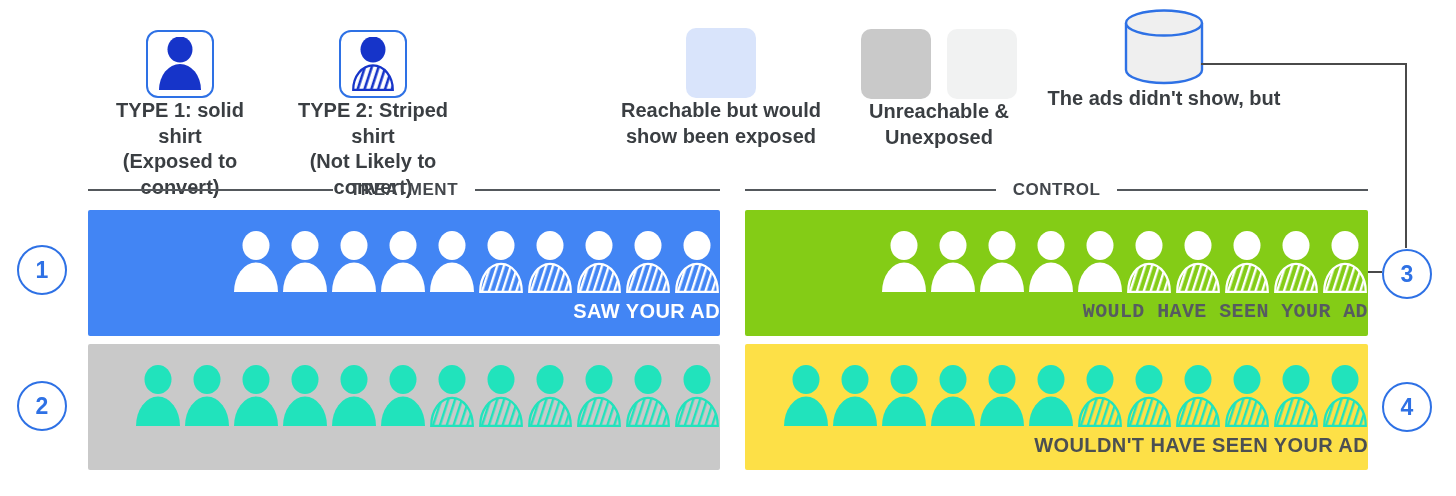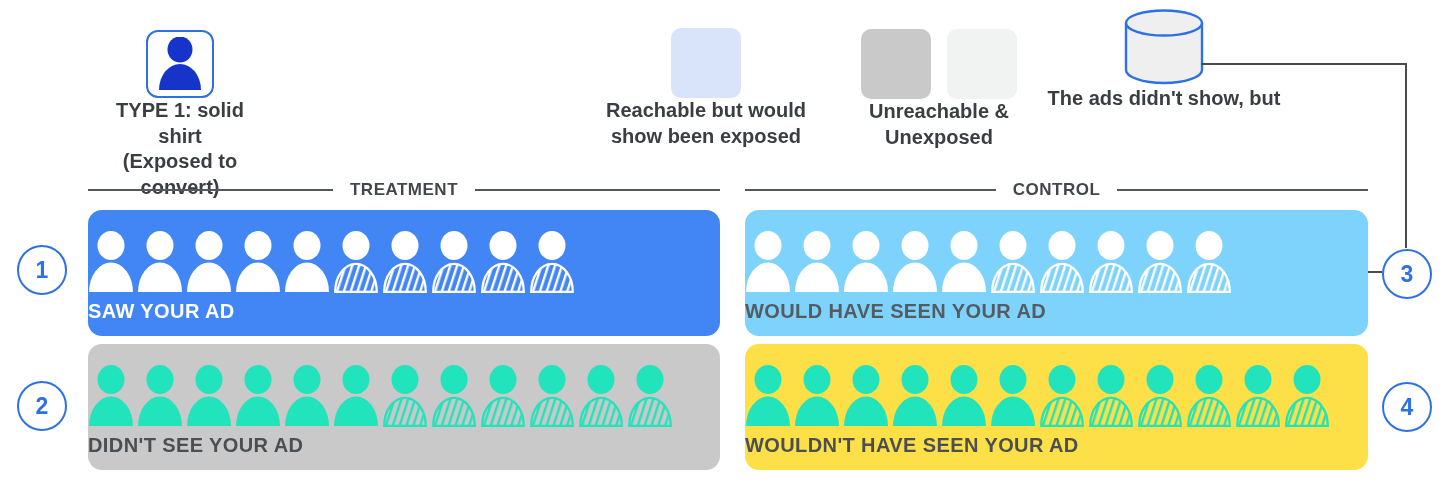--- a/index.html
+++ b/index.html
@@ -7,35 +7,35 @@
     position:relative;width:1456px;height:496px;background:#ffffff;overflow:hidden;
     font-family:"Liberation Sans","DejaVu Sans",sans-serif;
   }
   
   .legend-item{position:absolute;display:flex;flex-direction:column;align-items:center;}
   .legend-label{margin-top:0;text-align:center;font-size:20px;font-weight:700;color:#3a3e42;line-height:1.28;}
   .legend-label span{display:block;}
   .li1{left:96px;top:30px;width:168px;}
   .li2{left:282px;top:30px;width:182px;}
   .li3{left:466px;top:28px;width:160px;}
-  .li4{left:601px;top:28px;width:210px;}
+  .li4{left:616px;top:28px;width:210px;}
   .li5{left:834px;top:29px;width:210px;}
   .li6{left:1028px;top:8px;width:272px;justify-content:center;}
   .type-badge{width:64px;height:64px;background:#fff;border:2.5px solid var(--outline-blue);
     border-radius:12px;display:flex;align-items:center;justify-content:center;}
   .sq{width:70px;height:70px;border-radius:10px;}
   .sq-row{display:flex;gap:16px;}
   
   .section-header{position:absolute;top:180px;height:20px;display:flex;align-items:center;}
   .sh-treatment{left:88px;width:632px;}
   .sh-control{left:745px;width:623px;}
   .rule{flex:1;height:2px;background:#54585c;}
   .section-title{margin:0 17px;font-size:17px;font-weight:700;color:#43474c;letter-spacing:.5px;white-space:nowrap;}
   
-  .group-box{position:absolute;width:632px;height:126px;border-radius:14px;display:flex;flex-direction:column;align-items:flex-start;}
+  .group-box{position:absolute;width:632px;height:126px;border-radius:2px;display:flex;flex-direction:column;align-items:flex-end;}
   .g1{left:88px;top:210px;}
   .g2{left:88px;top:344px;}
   .g3{left:745px;top:210px;width:623px;}
   .g4{left:745px;top:344px;width:623px;}
   .people{margin-top:21px;height:62px;display:flex;justify-content:center;gap:3px;}
   .box-label{margin-top:7px;font-size:20px;font-weight:700;letter-spacing:.4px;white-space:nowrap;}
   
   .badge{position:absolute;width:46px;height:46px;border-radius:50%;background:#fff;
     border:2.5px solid var(--outline-blue);color:var(--outline-blue);
     display:flex;align-items:center;justify-content:center;font-size:23px;font-weight:700;}
@@ -60,20 +60,37 @@
         <ellipse cx="22" cy="12.5" rx="12.5" ry="13" style="fill:var(--legend-person-blue)"></ellipse>
         <path d="M1,53 A21,26 0 0 1 43,53 Z" style="fill:var(--legend-person-blue)"></path>
       </svg>
     </div>
     <div class="legend-label">
       <span>TYPE 1: solid shirt</span>
       <span>(Exposed to convert)</span>
     </div>
   </div>
 
+  <div class="legend-item li2">
+    <div class="type-badge">
+      <svg width="44" height="54" viewBox="0 0 44 54">
+        <defs>
+          <pattern id="lt2" width="6.5" height="6.5" patternUnits="userSpaceOnUse" patternTransform="rotate(18)">
+            <line x1="3" y1="-1" x2="3" y2="8" style="stroke:var(--legend-person-blue)" stroke-width="2.6"></line>
+          </pattern>
+        </defs>
+        <ellipse cx="22" cy="12.5" rx="12.5" ry="13" style="fill:var(--legend-person-blue)"></ellipse>
+        <path d="M2.2,52.8 A19.8,24.5 0 0 1 41.8,52.8 Z" fill="url(#lt2)" style="stroke:var(--legend-person-blue)" stroke-width="2.2"></path>
+      </svg>
+    </div>
+    <div class="legend-label">
+      <span>TYPE 2: Striped shirt</span>
+      <span>(Not Likely to convert)</span>
+    </div>
+  </div>
 
 
   <div class="legend-item li4">
     <div class="sq" style="background:var(--light-blue)"></div>
     <div class="legend-label">
       <span>Reachable but would</span>
       <span>show been exposed</span>
     </div>
   </div>
 
@@ -257,23 +274,22 @@
         <svg viewBox="0 0 46 62" width="46" height="62">
     <defs>
             <pattern id="p1s5" width="6.5" height="6.5" patternUnits="userSpaceOnUse" patternTransform="rotate(18)">
       <line x1="3" y1="-1" x2="3" y2="8" stroke="#21E3BC" stroke-width="2.4"></line>
             </pattern>
           </defs>
     <ellipse cx="23" cy="14.5" rx="13.5" ry="14.5" fill="#21E3BC"></ellipse>
     <path d="M2.2,60.8 A20.8,28 0 0 1 43.8,60.8 Z" fill="url(#p1s5)" stroke="#21E3BC" stroke-width="2.2"></path>
         </svg>
       </div>
-    <div class="box-label" style="color: rgb(75, 79, 82);">DIDN'T SEE YOUR AD</div>
-  </div>
-  <div class="group-box g3" style="background: #7dd3fc;">
+  </div>
+  <div class="group-box g3" style="background: #84cc16; font-family: Liberation Mono, monospace;">
     <div class="people">
         <svg viewBox="0 0 46 62" width="46" height="62">
       <ellipse cx="23" cy="14.5" rx="13.5" ry="14.5" fill="#FFFFFF"></ellipse>
       <path d="M1,61 A22,29.5 0 0 1 45,61 Z" fill="#FFFFFF"></path>
         </svg>
         <svg viewBox="0 0 46 62" width="46" height="62">
       <ellipse cx="23" cy="14.5" rx="13.5" ry="14.5" fill="#FFFFFF"></ellipse>
       <path d="M1,61 A22,29.5 0 0 1 45,61 Z" fill="#FFFFFF"></path>
         </svg>
         <svg viewBox="0 0 46 62" width="46" height="62">

